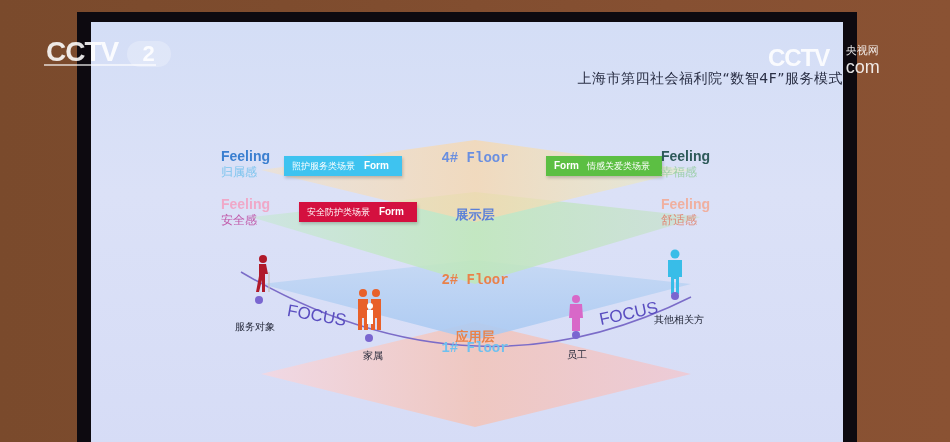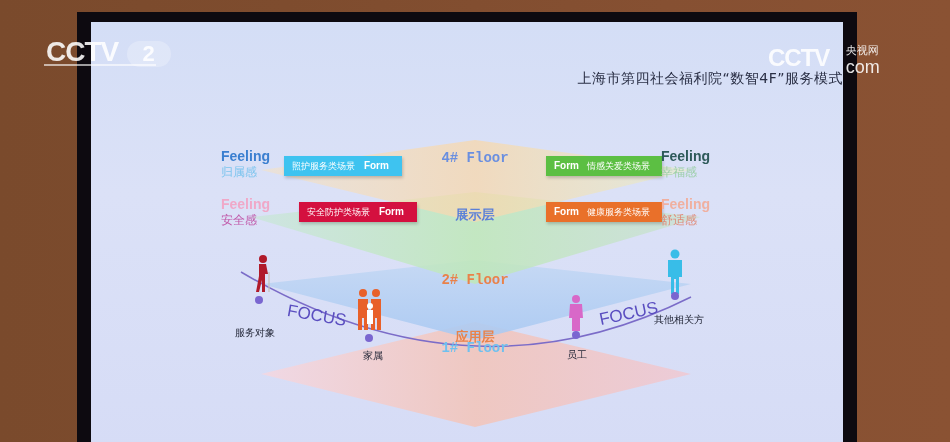--- a/index.html
+++ b/index.html
@@ -105,24 +105,20 @@
   </div>
   <div class="tag" style="left:208px;top:180px;width:118px;background:#d4103f;">
     <span>安全防护类场景</span>
     <b style="margin-left:6px">Form</b>
   </div>
 
   <div class="tag" style="left:455px;top:134px;width:116px;background:#5cbf43;">
     <b style="margin-right:5px">Form</b>
     <span>情感关爱类场景</span>
   </div>
-  <div class="tag" style="left:455px;top:180px;width:116px;background:#e9702a;">
-    <b style="margin-right:5px">Form</b>
-    <span>健康服务类场景</span>
-  </div>
 
   <div class="feeling" style="left:130px;top:126px;width:66px;">
     <span style="color:#3b7fd0">Feeling</span>
     <span class="cn" style="color:#7cc4ee">归属感</span>
   </div>
   <div class="feeling" style="left:130px;top:174px;width:66px;">
     <span style="color:#f0a8c8">Feeling</span>
     <span class="cn" style="color:#c056a8">安全感</span>
   </div>
 
@@ -137,21 +133,21 @@
 
   <div class="focus" style="left:196px;top:284px;transform:rotate(10deg);">FOCUS</div>
   <div class="focus" style="left:508px;top:282px;transform:rotate(-12deg);">FOCUS</div>
 
   <svg style="position:absolute;left:160px;top:232px" width="24" height="40" viewBox="0 0 24 40">
     <circle cx="12" cy="5" r="4" fill="#b01a2a"></circle>
     <path d="M8 10 L15 10 L17 20 L14 20 L14 38 L11 38 L11 26 L8 38 L5 38 L8 22 Z" fill="#b01a2a"></path>
     <line x1="18" y1="18" x2="18" y2="38" stroke="#c8c0b8" stroke-width="1.2"></line>
   </svg>
   <div class="dot" style="left:164px;top:274px"></div>
-  <div class="person-label" style="left:144px;top:298px;margin-top:6px;">服务对象</div>
+  <div class="person-label" style="left:144px;top:298px;">服务对象</div>
 
   <svg style="position:absolute;left:264px;top:266px" width="30" height="44" viewBox="0 0 30 44">
     <circle cx="8" cy="5" r="4" fill="#e8602a"></circle>
     <circle cx="21" cy="5" r="4" fill="#e8602a"></circle>
     <path d="M3 11 L13 11 L13 42 L9 42 L9 30 L7 30 L7 42 L3 42 Z" fill="#e8602a"></path>
     <path d="M16 11 L26 11 L26 42 L22 42 L22 30 L20 30 L20 42 L16 42 Z" fill="#e8602a"></path>
     <circle cx="15" cy="18" r="3" fill="#fff"></circle>
     <path d="M12 22 L18 22 L18 36 L12 36 Z" fill="#fff"></path>
   </svg>
   <div class="dot" style="left:274px;top:312px"></div>

